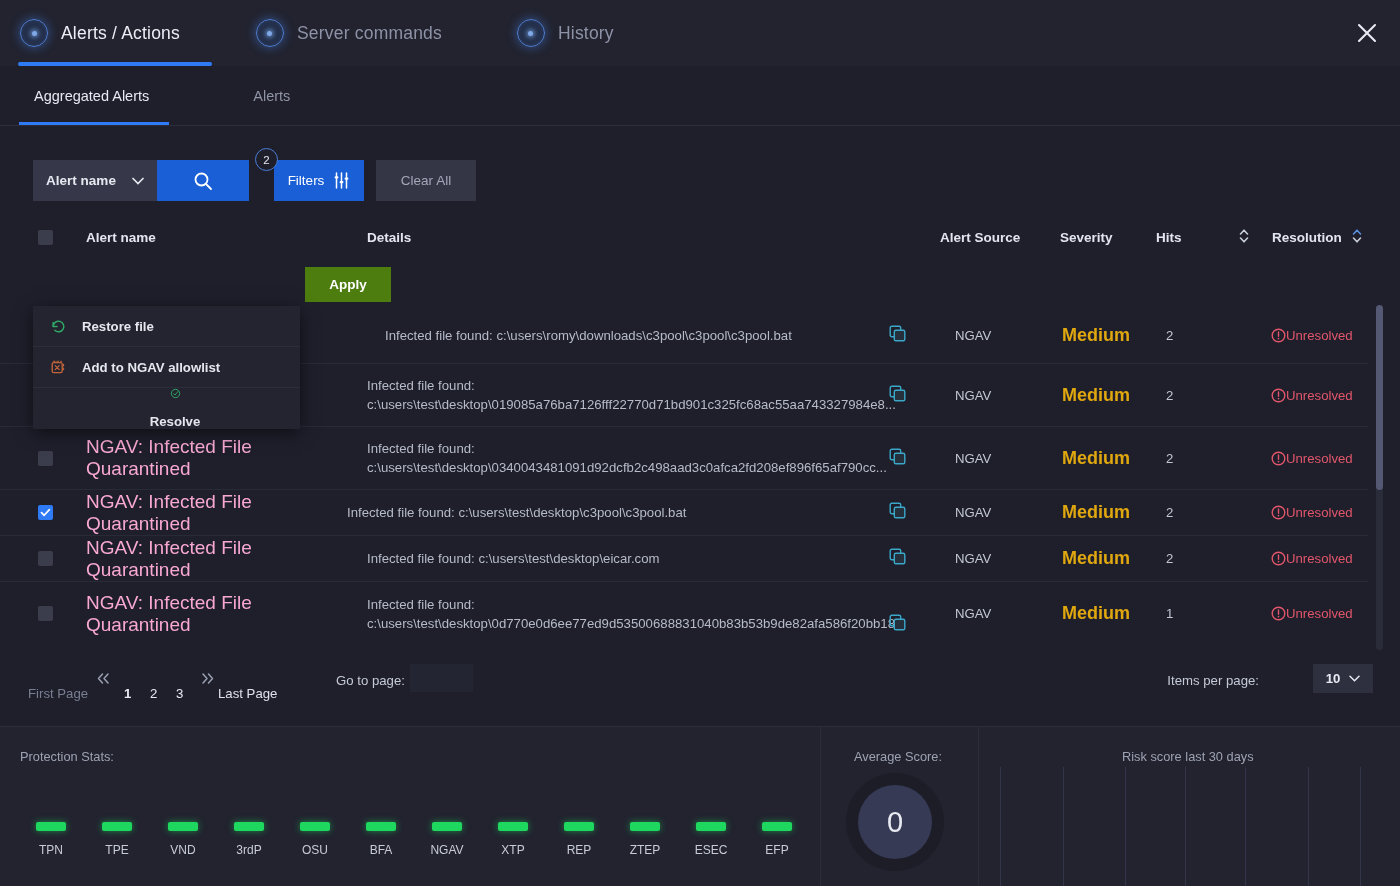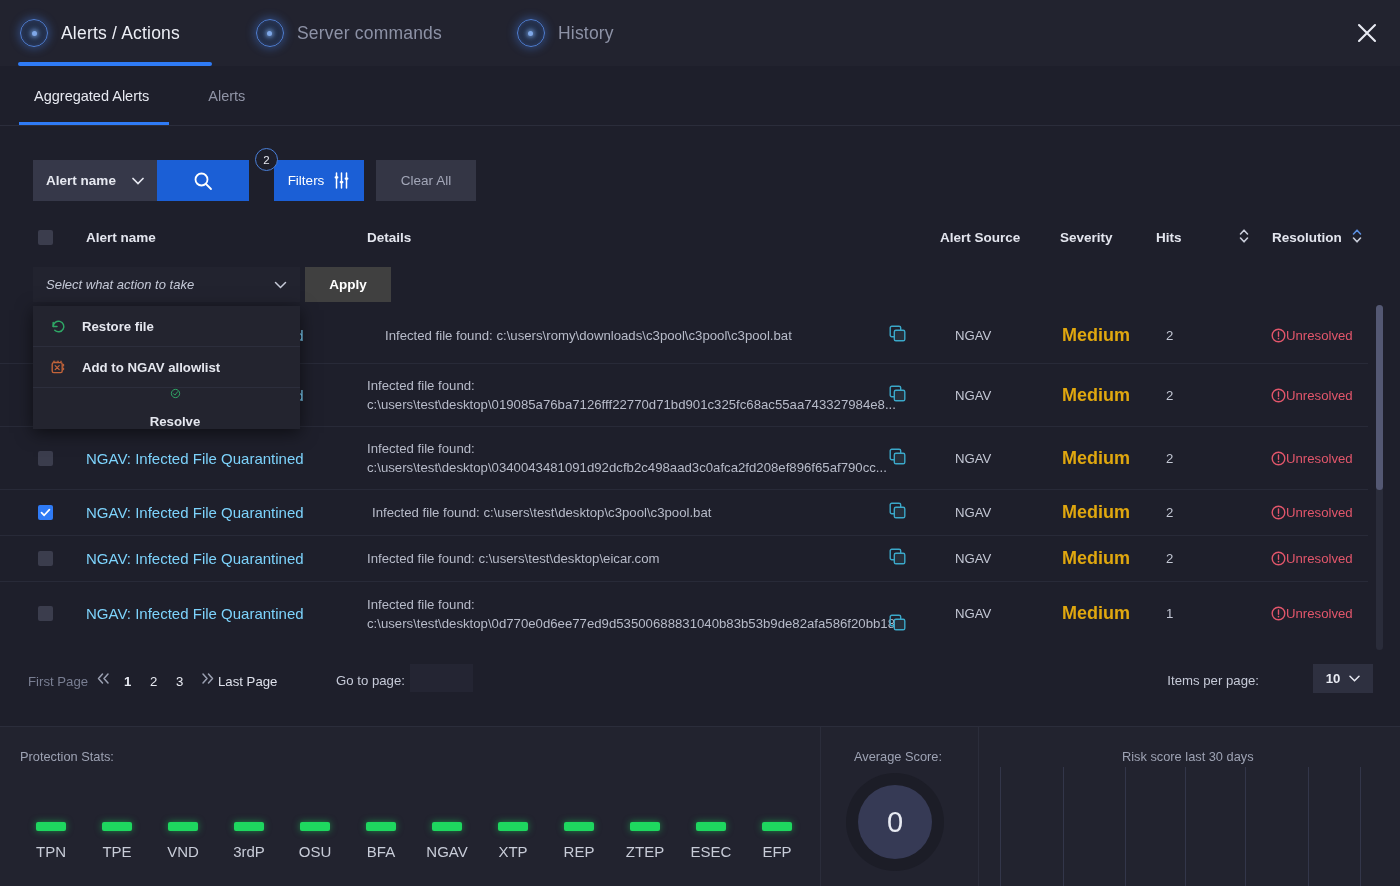--- a/index.html
+++ b/index.html
@@ -50,21 +50,21 @@
 
   
   .subbar {
     position: relative; height: 60px; width: 1400px;
     background: #1e1f2b;
     display: flex; align-items: center;
     border-bottom: 1px solid #2b2d3b;
   }
   .subtab { font-size: 14.5px; cursor: pointer; }
   .subtab.s1 { margin-left: 34px; color: #e7e9f1; }
-  .subtab.s2 { margin-left: 59px; color: #9094a6; }
+  .subtab.s2 { margin-left: 104px; color: #9094a6; }
   .subtab-underline {
     position: absolute; left: 19px; bottom: 0;
     width: 150px; height: 3px; background: #2f7bf6;
   }
 
   .closebtn {
     position: absolute; right: 14px; top: 14px;
     width: 38px; height: 38px; cursor: pointer;
     display: flex; align-items: center; justify-content: center;
   }
@@ -134,21 +134,21 @@
     display: flex; align-items: center;
   }
   .trow .cell { position: absolute; }
   .row-chk {
     width: 15px; height: 15px; border-radius: 2px; background: #3b3d4d; cursor: pointer;
   }
   .row-chk.checked {
     background: #2f7bf6;
     display: flex; align-items: center; justify-content: center;
   }
-  .alert-name-txt { font-size: 15px; color: #7dd3fc; }
+  .alert-name-txt { font-size: 19px; color: #f9a8d4; }
   .details-txt { font-size: 13.2px; color: #b7bbc9; line-height: 19px; }
   .copy-ico { cursor: pointer; }
   .src-txt { font-size: 13.2px; color: #c3c7d4; }
   .sev-txt { font-size: 18px; font-weight: bold; color: #e0a70f; }
   .hits-txt { font-size: 13.2px; color: #c3c7d4; }
   .res-wrap { display: flex; align-items: center; }
   .res-txt { font-size: 13.2px; color: #e2566b; }
 
   .vscroll {
     position: absolute; right: 17px; top: 305px;
@@ -163,21 +163,21 @@
   
   .action-select {
     position: absolute; left: 33px; top: 267px;
     width: 267px; height: 35px; background: #22232f;
     display: flex; align-items: center; justify-content: space-between;
     padding: 0 13px; cursor: pointer;
     font-size: 13px; font-style: italic; color: #c6cad8;
   }
   .apply-btn {
     position: absolute; left: 305px; top: 267px;
-    width: 86px; height: 35px; background: #404040;
+    width: 86px; height: 35px; background: #4d7c0f;
     display: flex; align-items: center; justify-content: center;
     font-size: 13.5px; font-weight: bold; color: #fff; cursor: pointer;
   }
   .action-menu {
     position: absolute; left: 33px; top: 306px;
     width: 267px; background: #23242f;
     box-shadow: 0 4px 16px rgba(0,0,0,0.55);
     z-index: 20;
   }
   .action-item {
@@ -186,21 +186,21 @@
     border-bottom: 1px solid #2c2e3c;
     font-size: 13.2px; font-weight: bold; color: #e5e7ef;
   }
   .action-item:last-child { border-bottom: none; flex-direction: column; }
 
   
   .pagination {
     position: absolute; left: 0; top: 662px; width: 1400px; height: 42px;
     font-size: 13.2px;
   }
-  .pg { position: absolute; top: 12px; cursor: pointer; }
+  .pg { position: absolute; top: 24px; cursor: pointer; }
   .pg-firstpage { left: 28px; color: #797e92; }
   .pg-dblleft { left: 96px; color: #9ba0b2; font-size: 15px; top: 9px; }
   .pg-num { color: #e8eaf2; }
   .pg-num.sel { font-weight: bold; }
   .pg-dblright { color: #9ba0b2; font-size: 15px; top: 9px; }
   .pg-lastpage { color: #dfe2ec; }
   .goto-label { position: absolute; left: 336px; top: 11px; color: #c6cad8; }
   .goto-input {
     position: absolute; left: 410px; top: 2px;
     width: 63px; height: 28px; background: #242533;
@@ -223,21 +223,21 @@
   .bottom-divider {
     position: absolute; top: 0; width: 1px; height: 160px; background: #2b2d3b;
   }
   .prot-label { position: absolute; left: 20px; top: 22px; font-size: 12.8px; color: #9da2b3; }
   .prot-items { position: absolute; left: 18px; top: 95px; display: flex; }
   .prot-item { width: 66px; display: flex; flex-direction: column; align-items: center; }
   .prot-bar {
     width: 30px; height: 9px; border-radius: 2px; background: #1ed75f;
     box-shadow: 0 0 7px rgba(30,215,95,0.55);
   }
-  .prot-name { margin-top: 12px; font-size: 15px; color: #c8ccd8; }
+  .prot-name { margin-top: 12px; font-size: 12px; color: #c8ccd8; }
 
   .avg-label { position: absolute; left: 854px; top: 22px; font-size: 12.8px; color: #9da2b3; }
   .gauge {
     position: absolute; left: 846px; top: 46px;
     width: 98px; height: 98px; border-radius: 50%;
     background: #1c1d27;
     display: flex; align-items: center; justify-content: center;
   }
   .gauge-inner {
     width: 74px; height: 74px; border-radius: 50%;
@@ -415,21 +415,21 @@
 
     <div class="trow" style="top:234px; height:46px;">
       <div class="cell" style="left:38px;">
         <div class="row-chk checked">
           <svg width="11" height="11" viewBox="0 0 11 11">
             <path d="M1.5 5.6 L4.2 8.3 L9.4 2.6" stroke="#ffffff" stroke-width="1.7" fill="none" stroke-linecap="round" stroke-linejoin="round"></path>
           </svg>
         </div>
       </div>
       <div class="cell alert-name-txt" style="left:86px; width:270px;">NGAV: Infected File Quarantined</div>
-      <div class="cell details-txt" style="left:372px; width:515px;">Infected file found: c:\users\test\desktop\c3pool\c3pool.bat</div>
+      <div class="cell details-txt" style="left:347px; width:515px;">Infected file found: c:\users\test\desktop\c3pool\c3pool.bat</div>
       <div class="cell copy-ico" style="left:889px;">
         <svg width="17" height="17" viewBox="0 0 17 17">
           <rect x="1.2" y="1.2" width="10.5" height="10.5" rx="1.6" stroke="#3ba8c9" stroke-width="1.4" fill="none"></rect>
           <rect x="5.3" y="5.3" width="10.5" height="10.5" rx="1.6" stroke="#3ba8c9" stroke-width="1.4" fill="#25303c"></rect>
         </svg>
       </div>
       <div class="cell src-txt" style="left:955px;">NGAV</div>
       <div class="cell sev-txt" style="left:1062px;">Medium</div>
       <div class="cell hits-txt" style="left:1166px;">2</div>
       <div class="cell res-wrap" style="left:1271px;">
@@ -491,26 +491,20 @@
         <span class="res-txt">Unresolved</span>
       </div>
     </div>
 
   </div>
 
   <div class="vscroll">
     <div class="vscroll-thumb"></div>
   </div>
 
-  <div class="action-select">
-    <span>Select what action to take</span>
-    <svg width="13" height="8" viewBox="0 0 13 8">
-      <path d="M1.5 1.5 L6.5 6.5 L11.5 1.5" stroke="#c6cad8" stroke-width="1.5" fill="none" stroke-linecap="round"></path>
-    </svg>
-  </div>
   <div class="apply-btn">Apply</div>
 
   <div class="action-menu">
     <div class="action-item">
       <svg width="17" height="17" viewBox="0 0 17 17">
         <path d="M3.2 8.5 a5.3 5.3 0 1 1 1.6 3.8" stroke="#2fa866" stroke-width="1.5" fill="none" stroke-linecap="round"></path>
         <path d="M3.2 4.6 L3.2 8.6 L7.0 8.6" stroke="#2fa866" stroke-width="1.5" fill="none" stroke-linecap="round" stroke-linejoin="round"></path>
       </svg>
       <span>Restore file</span>
     </div>

